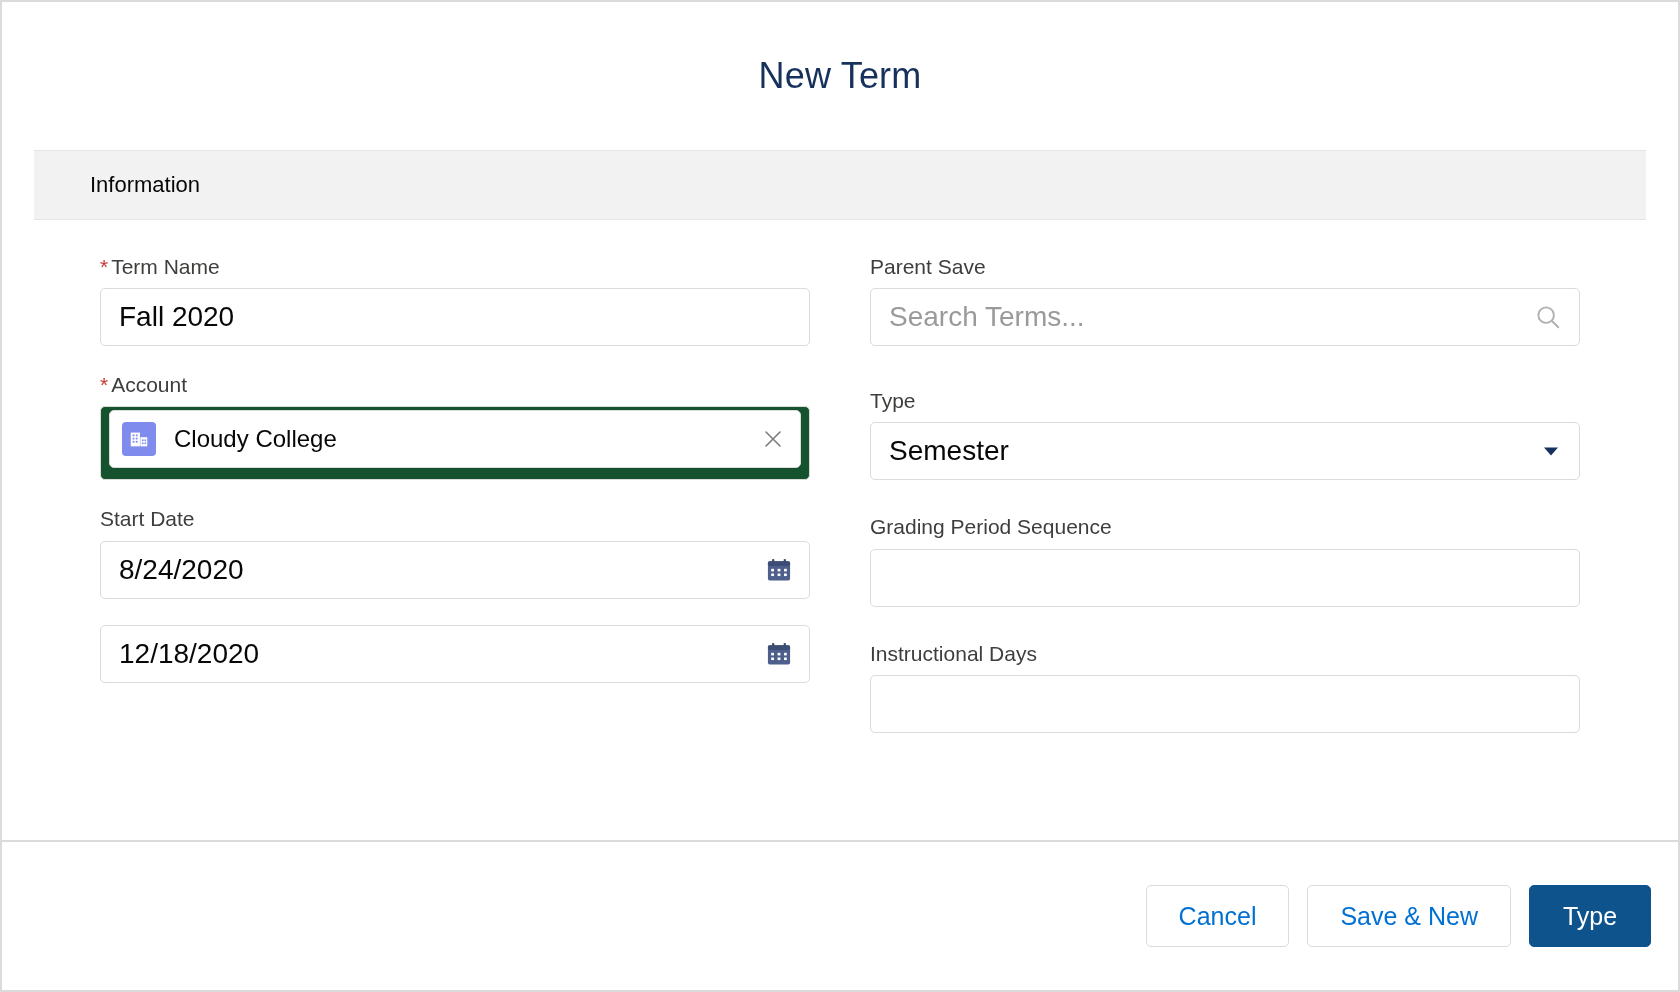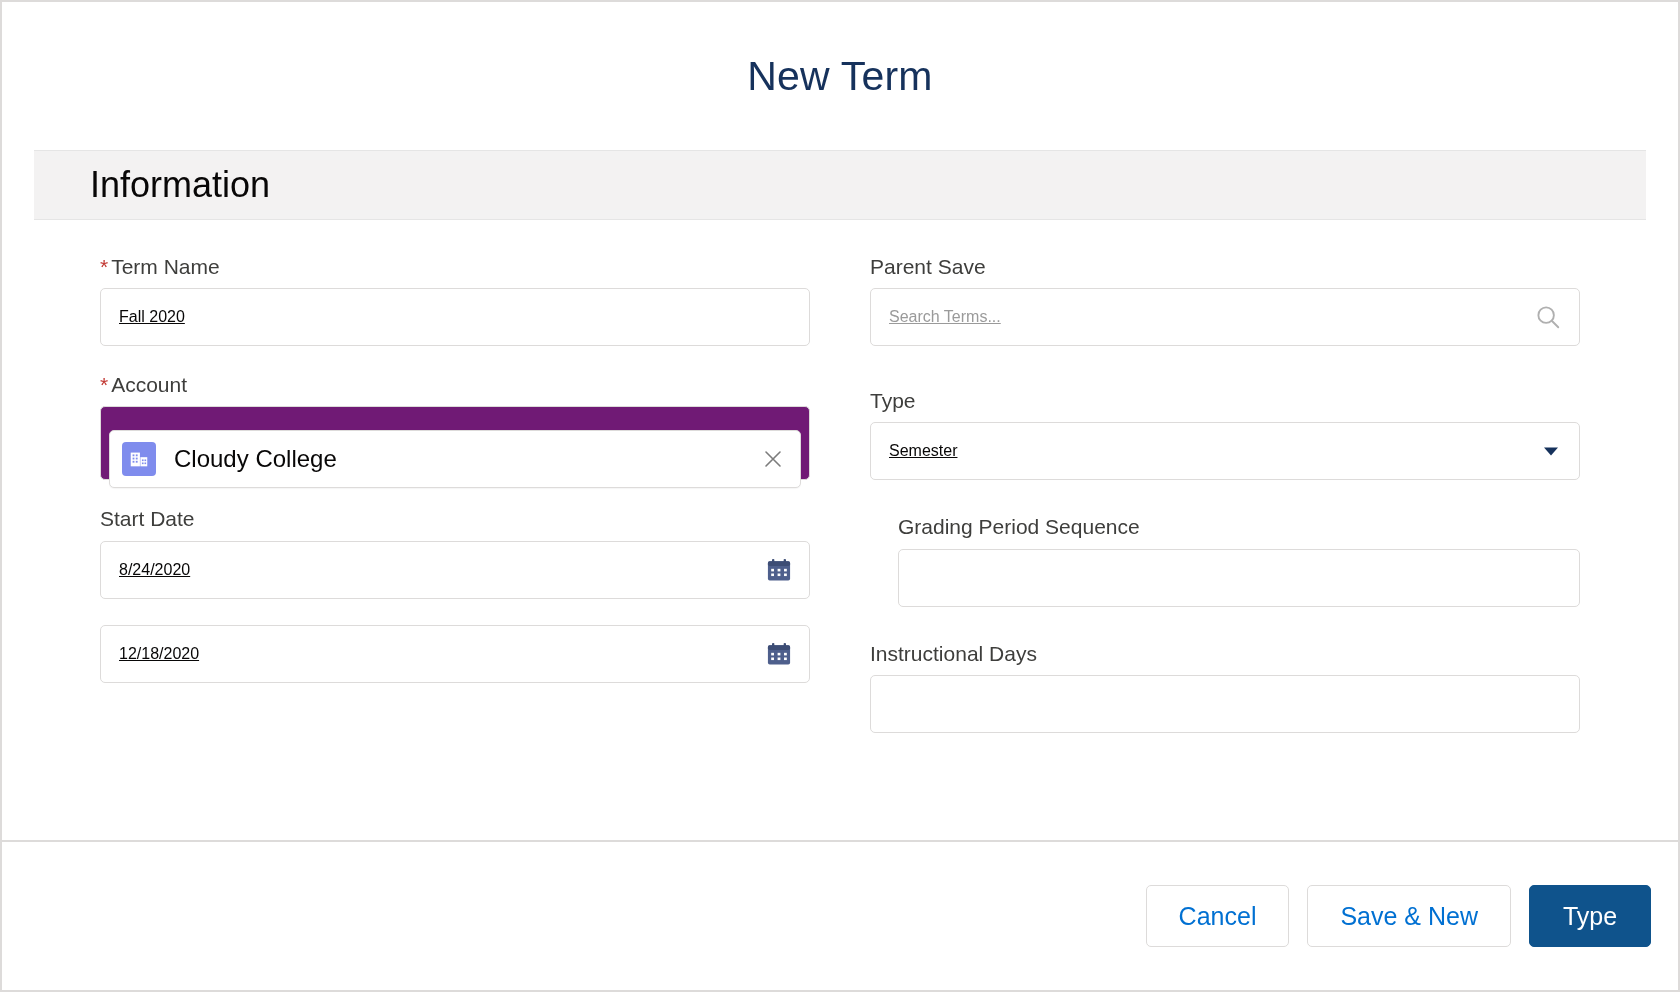--- a/index.html
+++ b/index.html
@@ -22,39 +22,39 @@
 
   
   .modal-header {
     height: 148px;
     display: flex;
     align-items: center;
     justify-content: center;
     background: #ffffff;
   }
   .modal-title {
-    font-size: 41px;
+    font-size: 36px;
     font-weight: 400;
     color: #16325c;
     letter-spacing: 0.2px;
   }
 
   
   .section-band {
     height: 70px;
     background: #f3f2f2;
     border-top: 1px solid #e5e5e5;
     border-bottom: 1px solid #e5e5e5;
     display: flex;
     align-items: center;
     padding-left: 56px;
     margin: 0 32px;
   }
   .section-title {
-    font-size: 36px;
+    font-size: 22px;
     font-weight: 400;
     color: #080707;
   }
 
   
   .form-body {
     padding: 34px 98px 0 98px;
     display: grid;
     grid-template-columns: 1fr 1fr;
     column-gap: 60px;
@@ -81,35 +81,34 @@
     position: relative;
     height: 58px;
     border: 1px solid #dddbda;
     border-radius: 5px;
     background: #ffffff;
     display: flex;
     align-items: center;
     padding: 0 18px;
   }
   .input-text {
-    font-size: 16px;
+    font-size: 28px;
     color: #080707;
     line-height: 1;
-    text-decoration: underline;
   }
   .input-text.placeholder { color: #9a9a9a; }
 
   
   .lookup-box {
     position: relative;
     height: 74px;
     border: 1px solid #dddbda;
     border-radius: 5px;
-    background: #701a75;
-    padding: 23px 8px;
+    background: #14532d;
+    padding: 3px 8px;
   }
   .pill {
     height: 58px;
     border: 1px solid #dddbda;
     border-radius: 5px;
     background: #ffffff;
     display: flex;
     align-items: center;
     padding: 0 14px 0 12px;
     box-shadow: 0 1px 1px rgba(0,0,0,0.04);
@@ -312,21 +311,21 @@
         <div class="input-box">
           <span class="input-text">Semester</span>
           <span class="field-icon-right">
             <svg width="24" height="24" viewBox="0 0 24 24" aria-hidden="true">
               <path d="M5 8.5 L19 8.5 L12 16.5 Z" fill="#16325c"></path>
             </svg>
           </span>
         </div>
       </div>
 
-      <div class="field" style="margin-top:8px;margin-left:28px;">
+      <div class="field" style="margin-top:8px;">
         <label class="field-label">
           <span>Grading Period Sequence</span>
         </label>
         <div class="input-box">
           <span class="input-text"></span>
         </div>
       </div>
 
       <div class="field" style="margin-top:8px;">
         <label class="field-label">

